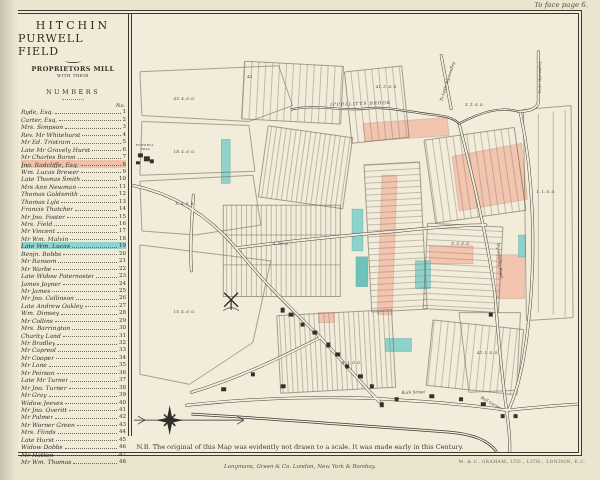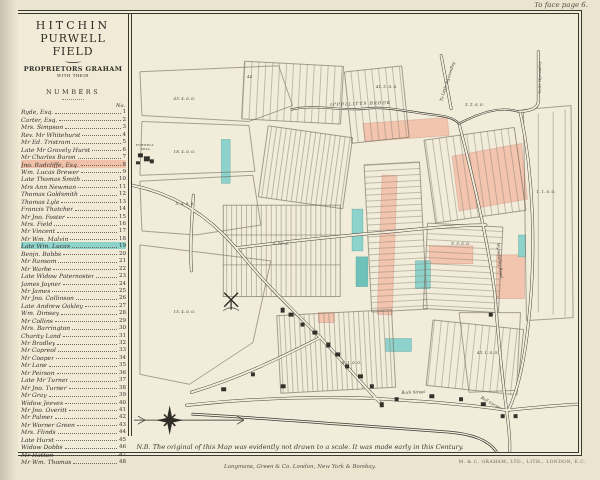--- a/index.html
+++ b/index.html
@@ -13,59 +13,59 @@
     background:linear-gradient(90deg,#c6c1af,#ebe4cf);}
   .top-annotation{position:absolute;top:1px;right:12px;font-size:7px;
     font-style:italic;color:#55524a;}
   .frame{position:absolute;left:18px;top:10px;width:564px;height:446px;
     border-top:4px double #3a382f;border-right:4px double #3a382f;
     border-bottom:4px double #3a382f;background:#f1ebd9;box-sizing:border-box;}
   
   .legend{position:absolute;left:0;top:0;bottom:16px;width:110px;
     border-right:4px double #3a382f;box-sizing:content-box;background:#f0ead7;}
   .t1{font-size:11px;letter-spacing:3px;text-align:center;margin-top:5px;color:#2c2a24;}
-  .t2{font-size:11px;letter-spacing:1px;text-align:center;color:#2c2a24;}
+  .t2{font-size:11px;letter-spacing:1px;text-align:left;color:#2c2a24;}
   .orn{width:16px;height:3px;margin:1px auto 2px;border-bottom:1px solid #55524a;border-radius:50%;}
   .s1{font-size:6.5px;font-weight:bold;letter-spacing:.4px;text-align:center;}
   .s2{font-size:4px;text-align:center;letter-spacing:.5px;}
   .s3{font-size:6.5px;letter-spacing:2.5px;text-align:center;margin-top:10px;}
   .orn2{width:22px;height:2px;margin:1px auto 2px;border-bottom:1px dotted #8a867a;}
   .no-header{font-size:5px;font-style:italic;text-align:right;padding-right:3px;}
   .plist{padding:0 2px 0 3px;}
   .prow{display:flex;align-items:flex-end;height:7.45px;font-size:6px;
     font-style:italic;color:#33312b;line-height:7px;}
   .pname{white-space:nowrap;overflow:hidden;}
   .leader{flex:1;border-bottom:1px dotted #6d6a5d;margin:0 2px 1.5px 2px;min-width:4px;}
   .pno{font-style:normal;font-size:5.5px;}
   .hl-pink{background:#f0c0a8;}
   .hl-cyan{background:#8ed2cc;}
   
   .mapwrap{position:absolute;left:114px;top:0;right:0;bottom:0;}
   .mapwrap svg{width:100%;height:100%;display:block;}
   .map-note{position:absolute;left:18px;right:18px;top:443px;text-align:center;
-    font-size:6.5px;font-style:italic;color:#3c3a32;}
+    font-size:6.5px;color:#3c3a32;}
   .publisher{position:absolute;left:0;right:0;top:463px;text-align:center;
     font-size:5.5px;font-style:italic;color:#55524a;}
   .printer{position:absolute;right:14px;top:459px;font-size:4.5px;
     letter-spacing:.5px;color:#6a675c;}
 </style>
 </head>
 <body>
 
 <div class="edge-shadow"></div>
 
 <div class="top-annotation">To face page 6.</div>
 
 <div class="frame">
 
   <aside class="legend">
     <div class="t1">HITCHIN</div>
     <div class="t2">PURWELL FIELD</div>
     <div class="orn"></div>
-    <div class="s1">PROPRIETORS GRAHAM</div>
+    <div class="s1">PROPRIETORS MILL</div>
     <div class="s2">WITH THEIR</div>
     <div class="s3">NUMBERS</div>
     <div class="orn2"></div>
     <div class="no-header">No.</div>
     <div class="plist">
         <div class="prow">
           <span class="pname">Ryde, Esq.</span>
           <span class="leader"></span>
           <span class="pno">1</span>
         </div>

